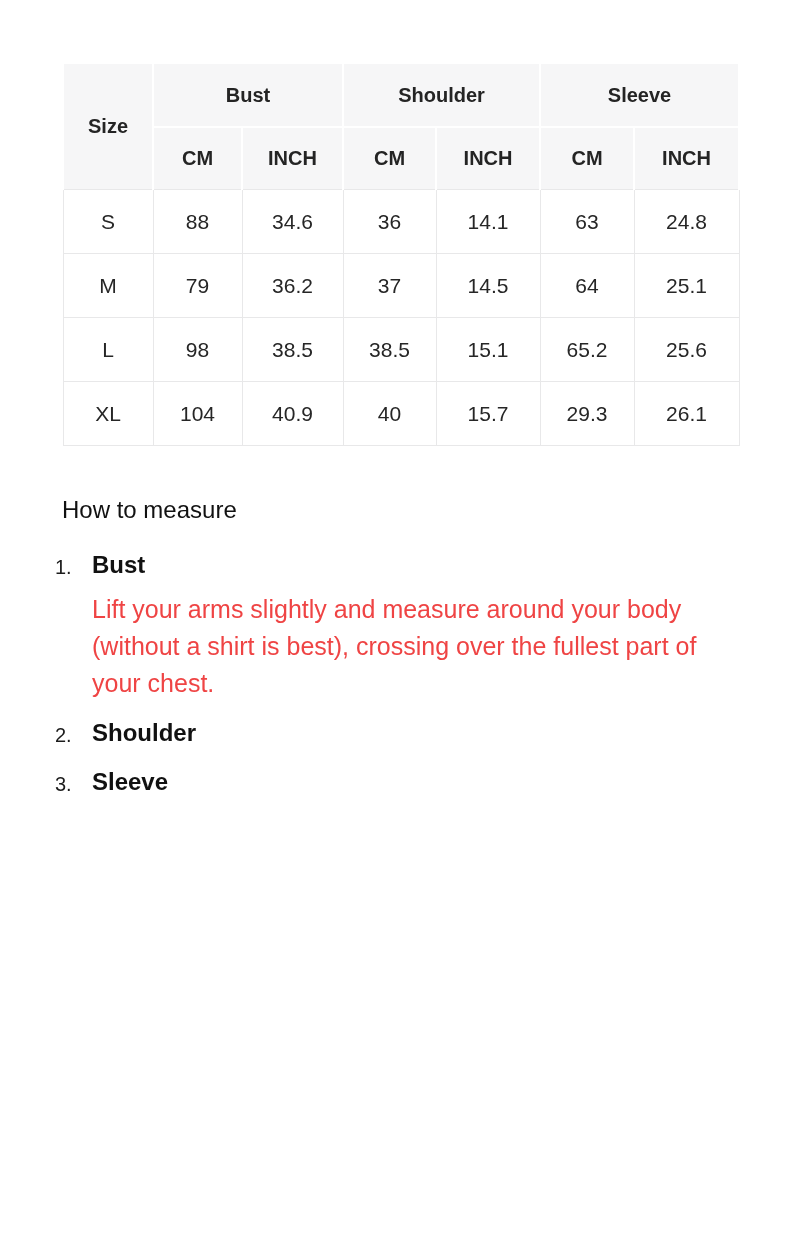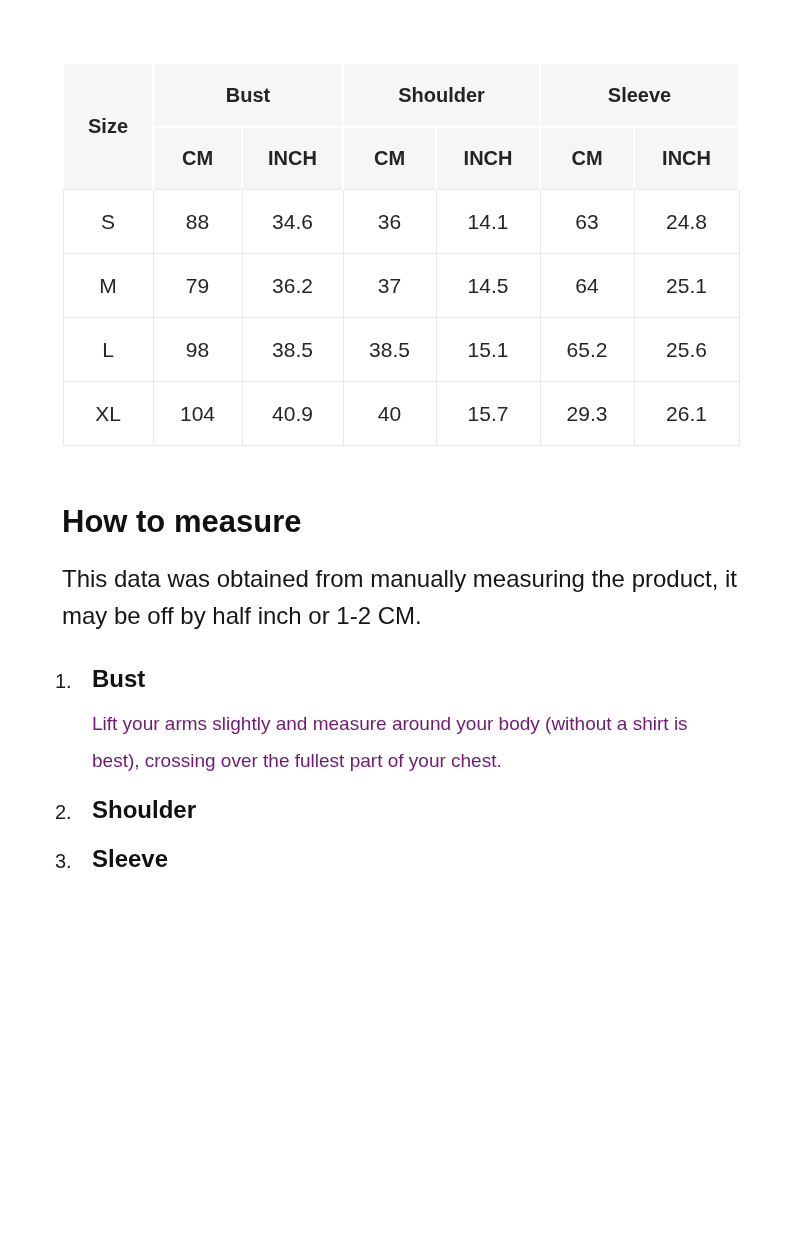--- a/index.html
+++ b/index.html
@@ -40,24 +40,24 @@
     font-weight: normal;
     color: #262626;
     text-align: center;
     height: 63px;
     padding: 0;
     background: #ffffff;
   }
 
   
   h2.measure-title {
-    margin: 58px 0 20px 0;
-    font-size: 31px;
+    margin: 46px 0 20px 0;
+    font-size: 24px;
     line-height: 36px;
-    font-weight: bold;
+    font-weight: normal;
     color: #111111;
   }
   p.measure-intro {
     margin: 0 0 28px 0;
     width: 690px;
     font-size: 24px;
     line-height: 37px;
     color: #161616;
   }
   .steps { margin-left: -7px; }
@@ -73,23 +73,23 @@
   .step-body { flex: 1 1 auto; }
   .step-title {
     font-size: 24px;
     line-height: 34px;
     font-weight: bold;
     color: #111111;
   }
   .step-desc {
     margin: 9px 12px 0 0;
     width: 648px;
-    font-size: 19px;
+    font-size: 25px;
     line-height: 37px;
-    color: #701a75;
+    color: #ef4444;
   }
 </style>
 </head>
 <body>
 
 <div class="page">
 
   <table class="size-chart">
     <colgroup>
       <col style="width:90px">
@@ -151,21 +151,20 @@
         <td>40</td>
         <td>15.7</td>
         <td>29.3</td>
         <td>26.1</td>
       </tr>
     </tbody>
   </table>
 
   <h2 class="measure-title">How to measure</h2>
 
-  <p class="measure-intro">This data was obtained from manually measuring the product, it may be off by half inch or 1-2 CM.</p>
 
   <div class="steps">
 
     <div class="step">
       <div class="step-marker">1.</div>
       <div class="step-body">
         <div class="step-title">Bust</div>
         <p class="step-desc">Lift your arms slightly and measure around your body (without a shirt is best), crossing over the fullest part of your chest.</p>
       </div>
     </div>

